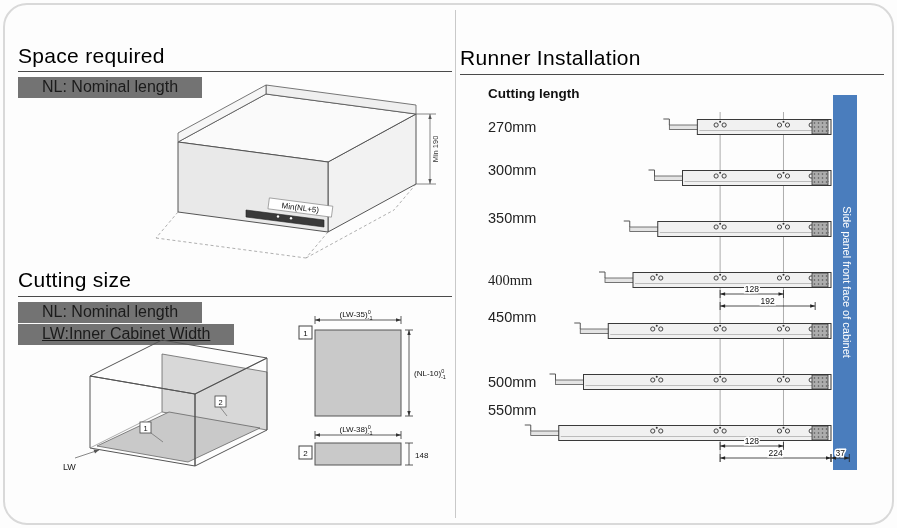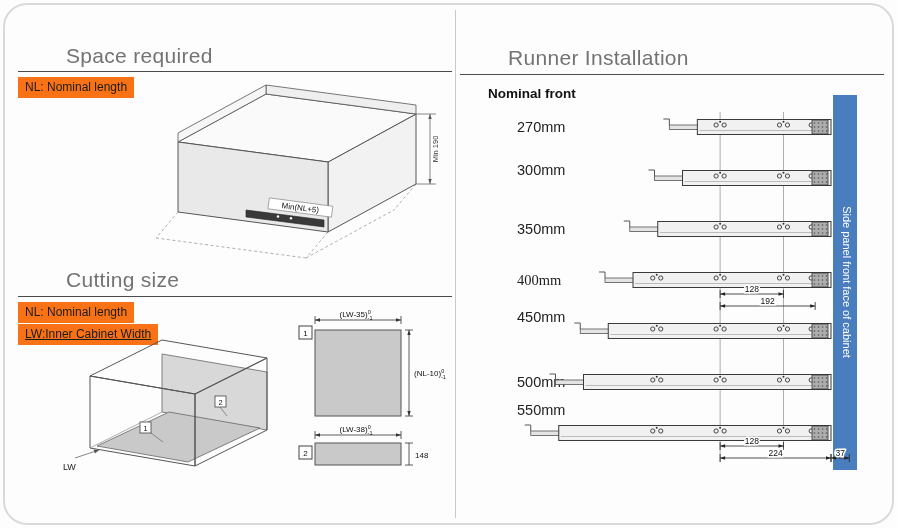--- a/index.html
+++ b/index.html
@@ -1,26 +1,26 @@
 <!DOCTYPE html>
 <html><head>
 <meta charset="utf-8">
 <style>
   *{margin:0;padding:0;box-sizing:border-box;}
   html,body{width:897px;height:528px;}
   body{background:#ffffff;font-family:"Liberation Sans",sans-serif;overflow:hidden;}
   .page{position:relative;width:897px;height:528px;background:#fdfdfd;}
   .frame{position:absolute;inset:3px;border:2px solid #d9d9d9;border-radius:24px;pointer-events:none;}
   .vdivider{position:absolute;left:455px;top:10px;height:508px;width:1px;background:#c9c9c9;}
-  h2{position:absolute;font-size:21px;font-weight:500;color:#737373;letter-spacing:.3px;white-space:nowrap;margin-left:48px;}
+  h2{position:absolute;font-size:21px;font-weight:500;color:#000000;letter-spacing:.3px;white-space:nowrap;}
   .rule{position:absolute;height:1px;background:#4a4a4a;}
-  .legend{position:absolute;background:#f97316;color:#1b1b1b;font-size:12px;line-height:16px;padding:2px 7px 3px;white-space:nowrap;}
+  .legend{position:absolute;background:#737373;color:#1b1b1b;font-size:16px;line-height:16px;padding:2px 24px 3px;white-space:nowrap;}
   .runner-sec{position:absolute;left:456px;top:0;width:441px;height:412px;text-align:right;}
   .col-head{position:absolute;left:32px;top:86px;font-size:13.5px;font-weight:bold;color:#111;}
-  .rlabel{position:absolute;left:32px;height:20px;line-height:20px;font-size:14.5px;color:#222;white-space:nowrap;margin-left:29px;}
+  .rlabel{position:absolute;left:32px;height:20px;line-height:20px;font-size:14.5px;color:#222;white-space:nowrap;}
   svg{position:absolute;overflow:visible;}
   svg text{font-family:"Liberation Sans",sans-serif;}
 </style>
 </head>
 <body>
 
 <div class="page">
   <div class="frame"></div>
   <div class="vdivider"></div>
 
@@ -132,26 +132,26 @@
         <line x1="110" y1="143" x2="118" y2="143" stroke="#333" stroke-width="0.8"></line>
         <line x1="110" y1="165" x2="118" y2="165" stroke="#333" stroke-width="0.8"></line>
         <text x="120" y="158" font-size="8" fill="#111">148</text>
       </g>
     </svg>
   </section>
 
   <section class="runner-sec">
     <h2 style="left:4px;top:46px;">Runner Installation</h2>
     <div class="rule" style="left:4px;top:74px;width:424px;"></div>
-    <div class="col-head">Nominal front</div>
+    <div class="col-head">Cutting length</div>
 
     <div id="runner-rows">
         <div class="rlabel" style="top: 117px;">270mm</div>
         <div class="rlabel" style="top: 160px;">300mm</div>
-        <div class="rlabel" style="top: 219px;">350mm</div>
+        <div class="rlabel" style="top: 208px;">350mm</div>
         <div class="rlabel" style="top: 270px; font-family: Liberation Serif, serif;">400mm</div>
         <div class="rlabel" style="top: 307px;">450mm</div>
         <div class="rlabel" style="top: 372px;">500mm</div>
         <div class="rlabel" style="top: 400px;">550mm</div>
       </div>
 
     <svg style="left:0;top:0;" width="441" height="528" viewBox="0 0 441 528">
       <g id="ref-gfx">
           <line x1="264.12" y1="112" x2="264.12" y2="462" stroke="#8a8a8a" stroke-width="0.7"></line>
           <line x1="327.48" y1="112" x2="327.48" y2="450" stroke="#8a8a8a" stroke-width="0.7"></line>

